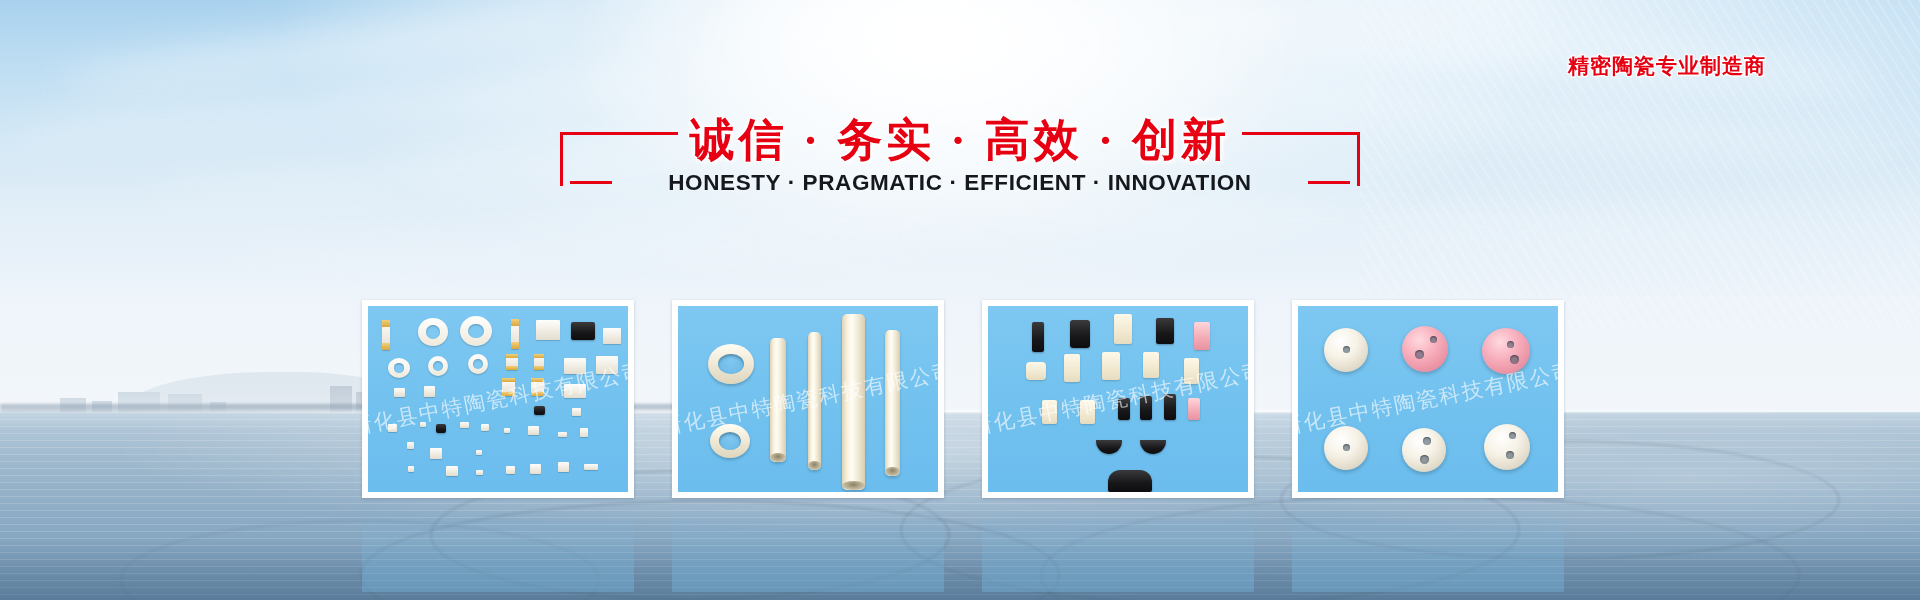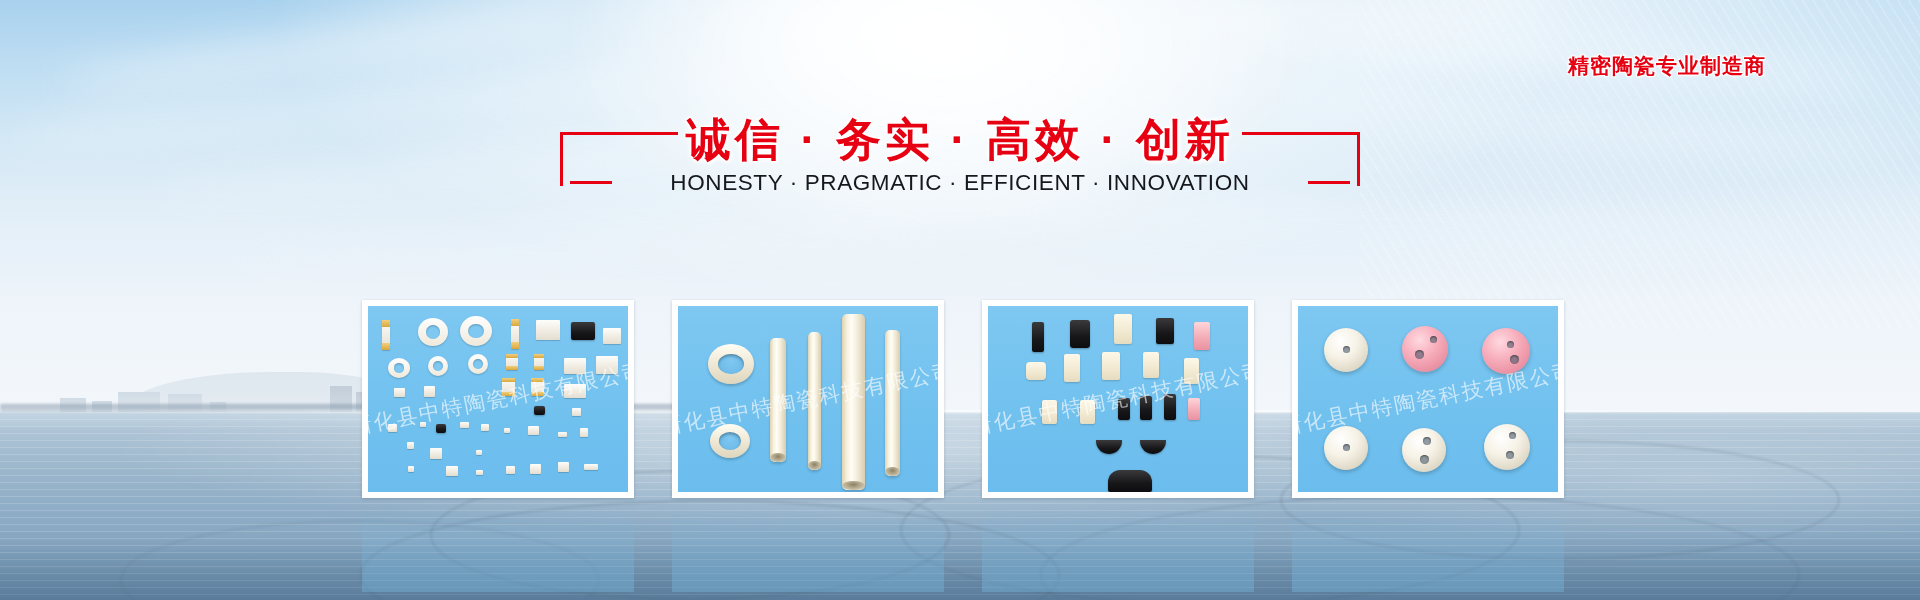--- a/index.html
+++ b/index.html
@@ -94,32 +94,32 @@
     background:linear-gradient(180deg, rgba(70,100,130,0) 0%, rgba(60,92,124,.45) 100%);
   }
 
   
   .slogan {
     position:absolute; left:560px; top:108px; width:800px; height:100px;
   }
   .slogan-cn {
     position:absolute; left:90px; top:2px; width:620px;
     text-align:center;
-    font-family:Liberation Sans, sans-serif;
+    font-family:Liberation Serif, serif;
     font-size:45px; font-weight:bold; letter-spacing:4px;
     color:#e60012;
     text-shadow:
        0 0 6px #fff, 0 0 6px #fff, 1px 1px 0 #fff, -1px -1px 0 #fff,
        1px -1px 0 #fff, -1px 1px 0 #fff, 2px 2px 4px rgba(255,255,255,.9);
     white-space:nowrap;
   }
   .slogan-en {
     position:absolute; left:30px; top:62px; width:740px;
     text-align:center;
-    font-size:22.5px; font-weight:normal; letter-spacing:.6px;
+    font-size:22.5px; font-weight:bold; letter-spacing:.6px;
     color:#15181c; white-space:nowrap;
   }
   
   .brk { position:absolute; background:#e60012; }
   .brk-l-h { left:0px;   top:24px; width:118px; height:3px; }
   .brk-l-v { left:0px;   top:24px; width:3px;   height:54px; }
   .brk-r-h { right:0px;  top:24px; width:118px; height:3px; }
   .brk-r-v { right:0px;  top:24px; width:3px;   height:54px; }
   
   .dash { position:absolute; top:73px; height:3px; width:42px; background:#e60012; }

